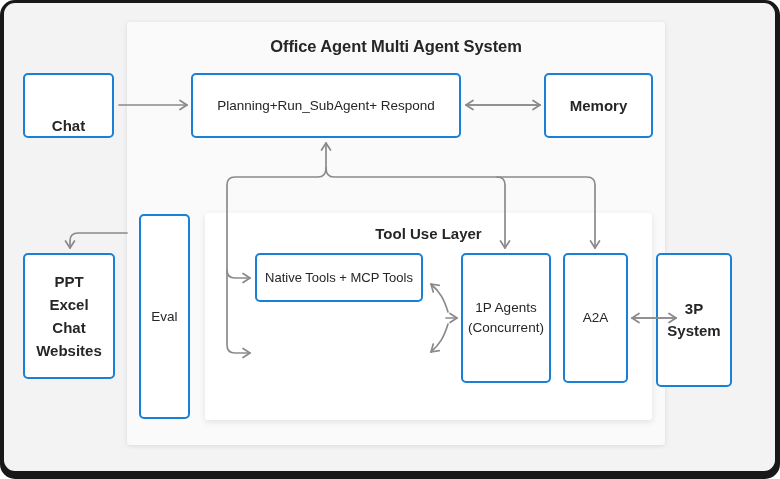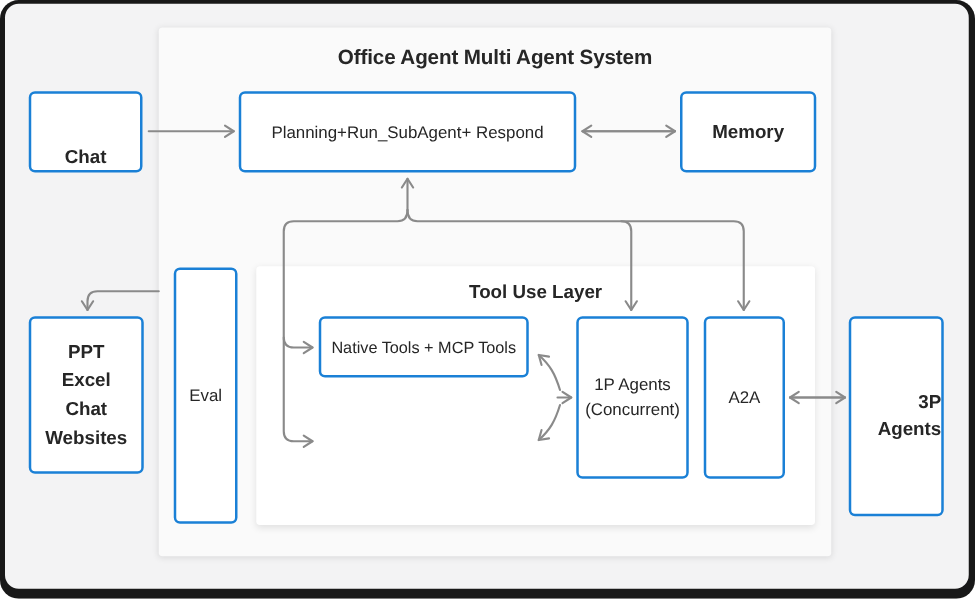--- a/index.html
+++ b/index.html
@@ -104,23 +104,23 @@
 
     <div class="node" style="left:461px;top:253px;width:90px;height:130px;">
       <span>1P Agents</span>
       <span>(Concurrent)</span>
     </div>
 
     <div class="node" style="left:563px;top:253px;width:65px;height:130px;">
       <span>A2A</span>
     </div>
 
-    <div class="node" style="left:679px;top:253px;width:76px;height:160px;line-height:22px;align-items:flex-end;">
+    <div class="node" style="left:656px;top:253px;width:76px;height:134px;line-height:22px;">
       <span class="bold fs15">3P</span>
-      <span class="bold fs15">Agents</span>
+      <span class="bold fs15">System</span>
     </div>
 
     <svg class="connectors" width="780" height="479" viewBox="0 0 780 479">
       <defs>
         <marker id="arr" markerUnits="userSpaceOnUse" markerWidth="12" markerHeight="12" viewBox="0 0 12 12" refX="9" refY="6" orient="auto">
           <path class="conn" d="M2,1.5 L9,6 L2,10.5"></path>
         </marker>
       </defs>
 
       <path class="conn" d="M119,105 H187" marker-end="url(#arr)"></path>

